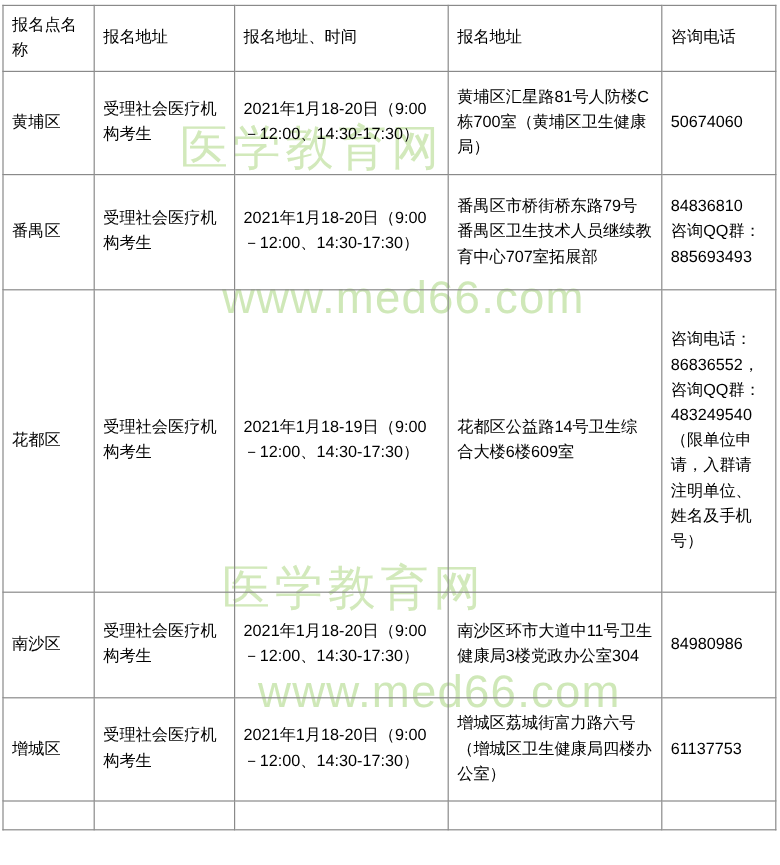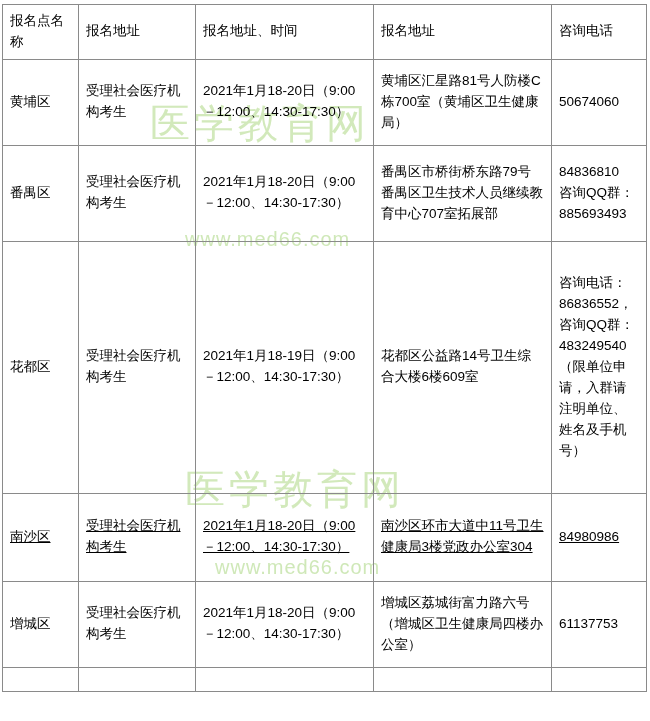--- a/index.html
+++ b/index.html
@@ -78,21 +78,21 @@
     font-weight: normal;
     white-space: nowrap;
     user-select: none;
   }
   .wm-text {
     font-size: 40px;
     letter-spacing: 4px;
     color: #d2e9bb;
   }
   .wm-url {
-    font-size: 20px;
+    font-size: 38px;
     letter-spacing: 1px;
     color: #cfe8b8;
     font-family: "Liberation Sans", "DejaVu Sans", sans-serif;
   }
   .wm1 { left: 150px; top: 96px; }
   .wm2 { left: 185px; top: 228px; }
   .wm3 { left: 185px; top: 462px; }
   .wm4 { left: 215px; top: 556px; }
 </style>
 </head>
@@ -138,21 +138,21 @@
         <td class="phone-cell" style="white-space:pre-line;">84836810
 咨询QQ群：885693493</td>
       </tr>
       <tr style="height:252px;">
         <td class="site-cell">花都区</td>
         <td class="audience-cell">受理社会医疗机构考生</td>
         <td class="date-cell">2021年1月18-19日（9:00－12:00、14:30-17:30）</td>
         <td class="addr-cell">花都区公益路14号卫生综合大楼6楼609室</td>
         <td class="phone-cell">咨询电话：86836552，咨询QQ群：483249540（限单位申请，入群请注明单位、姓名及手机号）</td>
       </tr>
-      <tr style="height:88px;text-decoration:underline;">
+      <tr style="height:88px;">
         <td class="site-cell">南沙区</td>
         <td class="audience-cell">受理社会医疗机构考生</td>
         <td class="date-cell">2021年1月18-20日（9:00－12:00、14:30-17:30）</td>
         <td class="addr-cell">南沙区环市大道中11号卫生健康局3楼党政办公室304</td>
         <td class="phone-cell">84980986</td>
       </tr>
       <tr style="height:86px;">
         <td class="site-cell">增城区</td>
         <td class="audience-cell">受理社会医疗机构考生</td>
         <td class="date-cell">2021年1月18-20日（9:00－12:00、14:30-17:30）</td>

